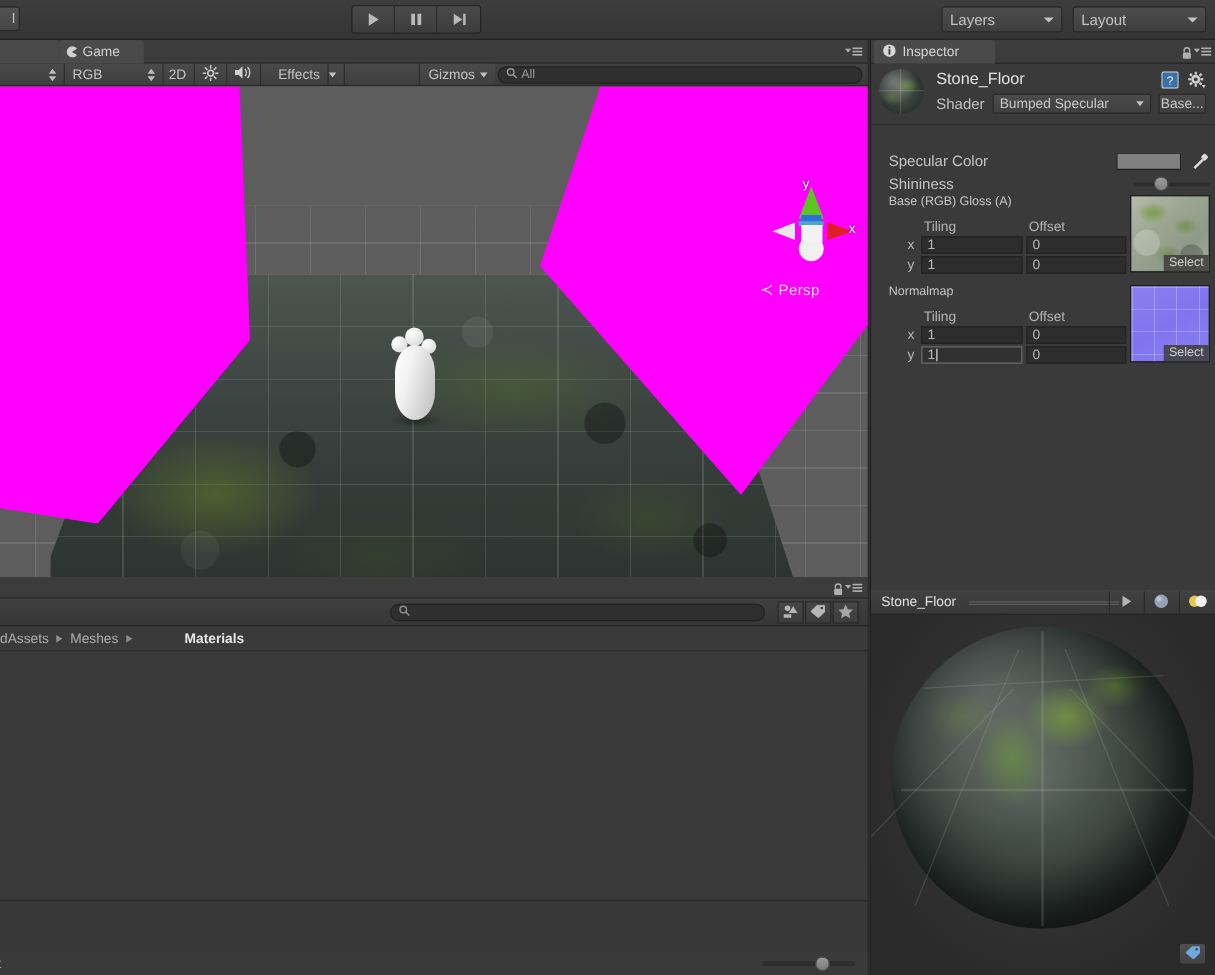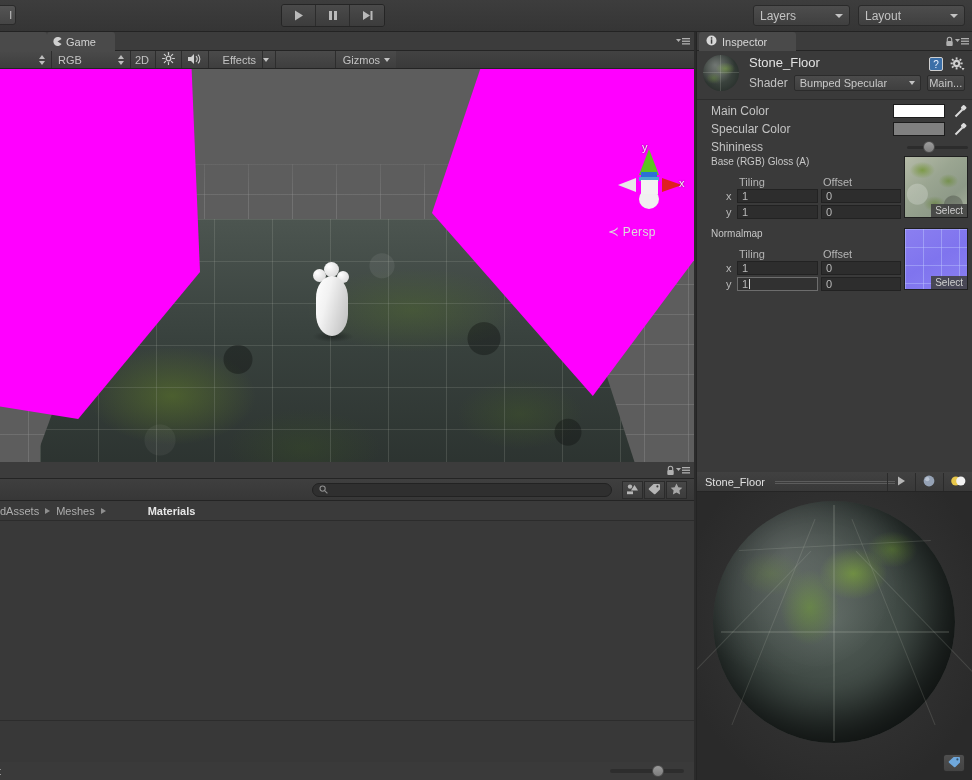--- a/index.html
+++ b/index.html
@@ -518,20 +518,29 @@
         <span>Effects</span>
       </div>
       <div class="gvb" style="width:13px">
         <span class="mini-arr"></span>
       </div>
       <div class="gvb" style="width:60px;border-right:1px solid #2d2d2d"></div>
       <div class="gvb" style="width:60px;border-right:none">
         <span>Gizmos</span>
         <span class="mini-arr"></span>
       </div>
+      <div class="gv-search">
+        <span>
+          <svg width="9" height="9" viewBox="0 0 9 9">
+              <circle cx="3.6" cy="3.6" r="2.6" fill="none" stroke="#9a9a9a" stroke-width="1.1"></circle>
+              <line x1="5.6" y1="5.6" x2="8.4" y2="8.4" stroke="#9a9a9a" stroke-width="1.1"></line>
+            </svg>
+        </span>
+        <span>All</span>
+      </div>
     </div>
 
     <div class="scene">
       <div class="sky"></div>
       <div class="ground-grid"></div>
       <div class="grid-fade"></div>
 
       <div class="floor">
         <div class="floor-noise"></div>
       </div>
@@ -681,21 +690,21 @@
         <span class="mt-line" style="left:17px;top:0;width:1px;height:36px"></span>
         <span class="mt-line" style="left:0;top:17px;width:36px;height:1px"></span>
       </div>
       <div class="mat-name">Stone_Floor</div>
       <div class="shader-row">
         <span class="shader-lbl">Shader</span>
         <span class="shader-dd">
           <span style="flex:1">Bumped Specular</span>
           <span class="mini-arr"></span>
         </span>
-        <span class="edit-btn">Main...</span>
+        <span class="edit-btn">Base...</span>
       </div>
       <div class="insp-icons">
         <span>
           <svg width="14" height="14" viewBox="0 0 14 14">
             <rect x="0.5" y="0.5" width="13" height="13" rx="1.5" fill="#3b6fa8" stroke="#cfcfcf"></rect>
             <text x="7" y="11" font-size="10" fill="#e8f0ff" text-anchor="middle" font-family="Liberation Sans">?</text>
           </svg>
         </span>
         <span>
           <svg width="15" height="14" viewBox="0 0 15 14">
@@ -710,30 +719,20 @@
               <rect x="9.5" y="8.8" width="1.8" height="2.2" transform="rotate(-45 10.4 9.9)"></rect>
               <rect x="9.5" y="1.8" width="1.8" height="2.2" transform="rotate(45 10.4 2.9)"></rect>
               <rect x="1.9" y="8.8" width="1.8" height="2.2" transform="rotate(45 2.8 9.9)"></rect>
             </g>
             <polygon points="11.5,11 14.5,11 13,13.5" fill="#cfcfcf"></polygon>
           </svg>
         </span>
       </div>
     </div>
 
-    <div class="prop-row" style="top:70px">
-      <span class="prop-lbl">Main Color</span>
-      <span class="color-swatch" style="background:#ffffff"></span>
-      <span class="eyedrop">
-        <svg width="14" height="14" viewBox="0 0 14 14">
-          <line x1="1.5" y1="12.5" x2="8.5" y2="5.5" stroke="#dcdcdc" stroke-width="2"></line>
-          <rect x="7.5" y="1.5" width="4.5" height="4.5" rx="1" transform="rotate(45 9.7 3.7)" fill="#dcdcdc"></rect>
-        </svg>
-      </span>
-    </div>
 
     <div class="prop-row" style="top:88px">
       <span class="prop-lbl">Specular Color</span>
       <span class="color-swatch" style="background:#808080"></span>
       <span class="eyedrop">
         <svg width="14" height="14" viewBox="0 0 14 14">
           <line x1="1.5" y1="12.5" x2="8.5" y2="5.5" stroke="#dcdcdc" stroke-width="2"></line>
           <rect x="7.5" y="1.5" width="4.5" height="4.5" rx="1" transform="rotate(45 9.7 3.7)" fill="#dcdcdc"></rect>
         </svg>
       </span>

